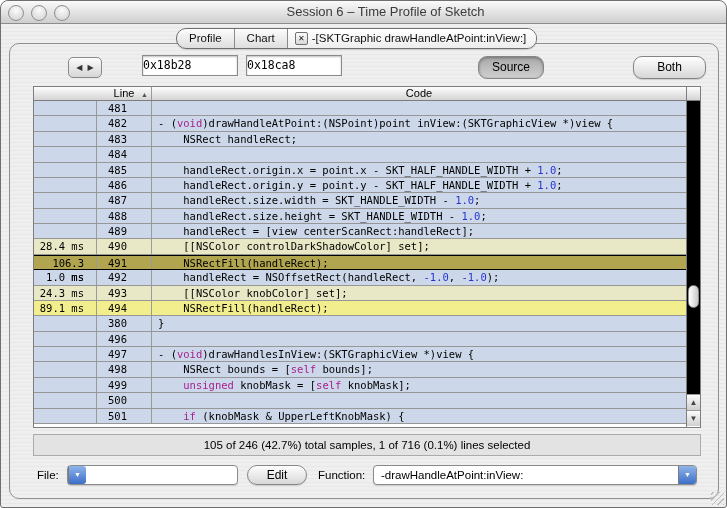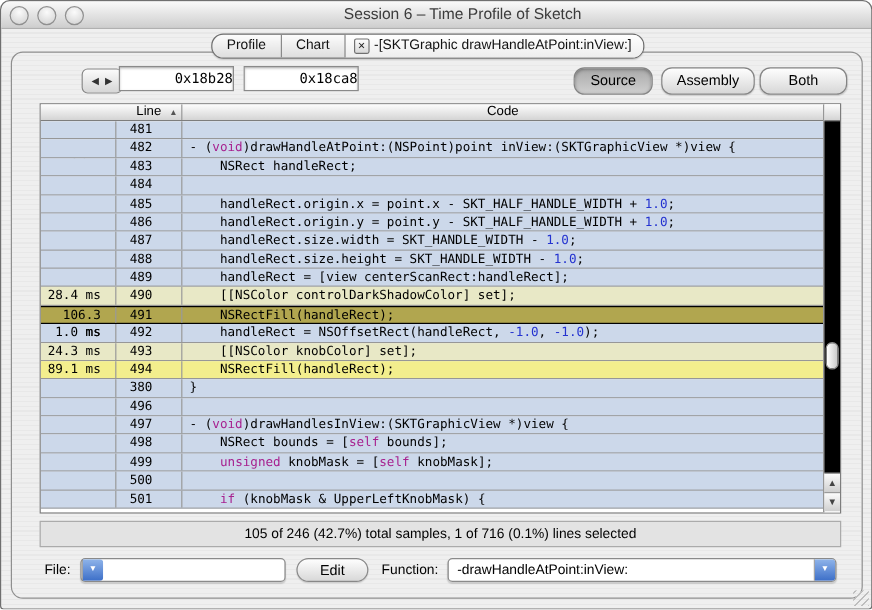--- a/index.html
+++ b/index.html
@@ -24,22 +24,22 @@
   .tab-close{width:11px;height:11px;border:1px solid #707070;border-radius:2px;flex:0 0 auto;
     background:linear-gradient(#fdfdfd,#d8d8d8);font-size:8px;line-height:11px;text-align:center;color:#222;}
   
   .panel{position:absolute;left:8px;top:42px;width:708px;height:454px;border:1px solid #8f8f8f;
     border-radius:10px;background:repeating-linear-gradient(0deg,#efefef 0 3px,#e8e8e8 3px 4px);}
   
   .navbtn{position:absolute;left:67px;top:56px;width:32px;height:19px;border:1px solid #8a8a8a;border-radius:5px;
     background:linear-gradient(#fbfbfb,#d6d6d6);display:flex;align-items:center;justify-content:center;gap:5px;
     font-size:8px;color:#333;}
   .addr{position:absolute;top:54px;height:19px;border:1px solid #8a8a8a;background:#fff;
-    font-family:"DejaVu Sans Mono",monospace;font-size:11.5px;color:#000;text-align:right;line-height:19px;
-    box-shadow:inset 0 1px 2px rgba(0,0,0,.25);}
+    font-family:"DejaVu Sans Mono",monospace;font-size:11.5px;color:#000;text-align:left;line-height:19px;
+    box-shadow:inset 0 1px 2px rgba(0,0,0,.25);margin-left:43px;}
   .addr1{left:98px;width:94px}.addr2{left:202px;width:94px}
   .viewbtn{position:absolute;top:55px;height:21px;border:1px solid #848484;border-radius:9px;
     background:linear-gradient(#fefefe,#d7d7d7);font-size:12px;color:#000;text-align:center;line-height:20px;
     box-shadow:0 1px 1px rgba(0,0,0,.15);}
   .viewbtn.sel{background:linear-gradient(#a9a9a9,#cfcfcf);box-shadow:inset 0 1px 3px rgba(0,0,0,.35);}
   .vb-source{left:477px;width:64px}.vb-assembly{left:550px;width:76px}.vb-both{left:632px;width:71px}
   
   .tablebox{position:absolute;left:32px;top:85px;width:668px;height:342px;border:1px solid #7d7d7d;
     background:#fff;box-sizing:border-box;}
   .thead{position:absolute;left:0;right:14px;top:0;height:14px;display:flex;
@@ -112,21 +112,20 @@
 
   <div class="panel"></div>
 
   <div class="navbtn">
     <span>◀</span>
     <span>▶</span>
   </div>
   <div class="addr addr1">0x18b28</div>
   <div class="addr addr2">0x18ca8</div>
   <div class="viewbtn vb-source sel">Source</div>
-  <div class="viewbtn vb-assembly">Assembly</div>
   <div class="viewbtn vb-both">Both</div>
 
   <div class="tablebox">
     <div class="thead">
       <div class="th th-total">Total</div>
       <div class="th th-line">
         <span>Line</span>
         <span class="sortglyph">▲</span>
       </div>
       <div class="th th-code">Code</div>

